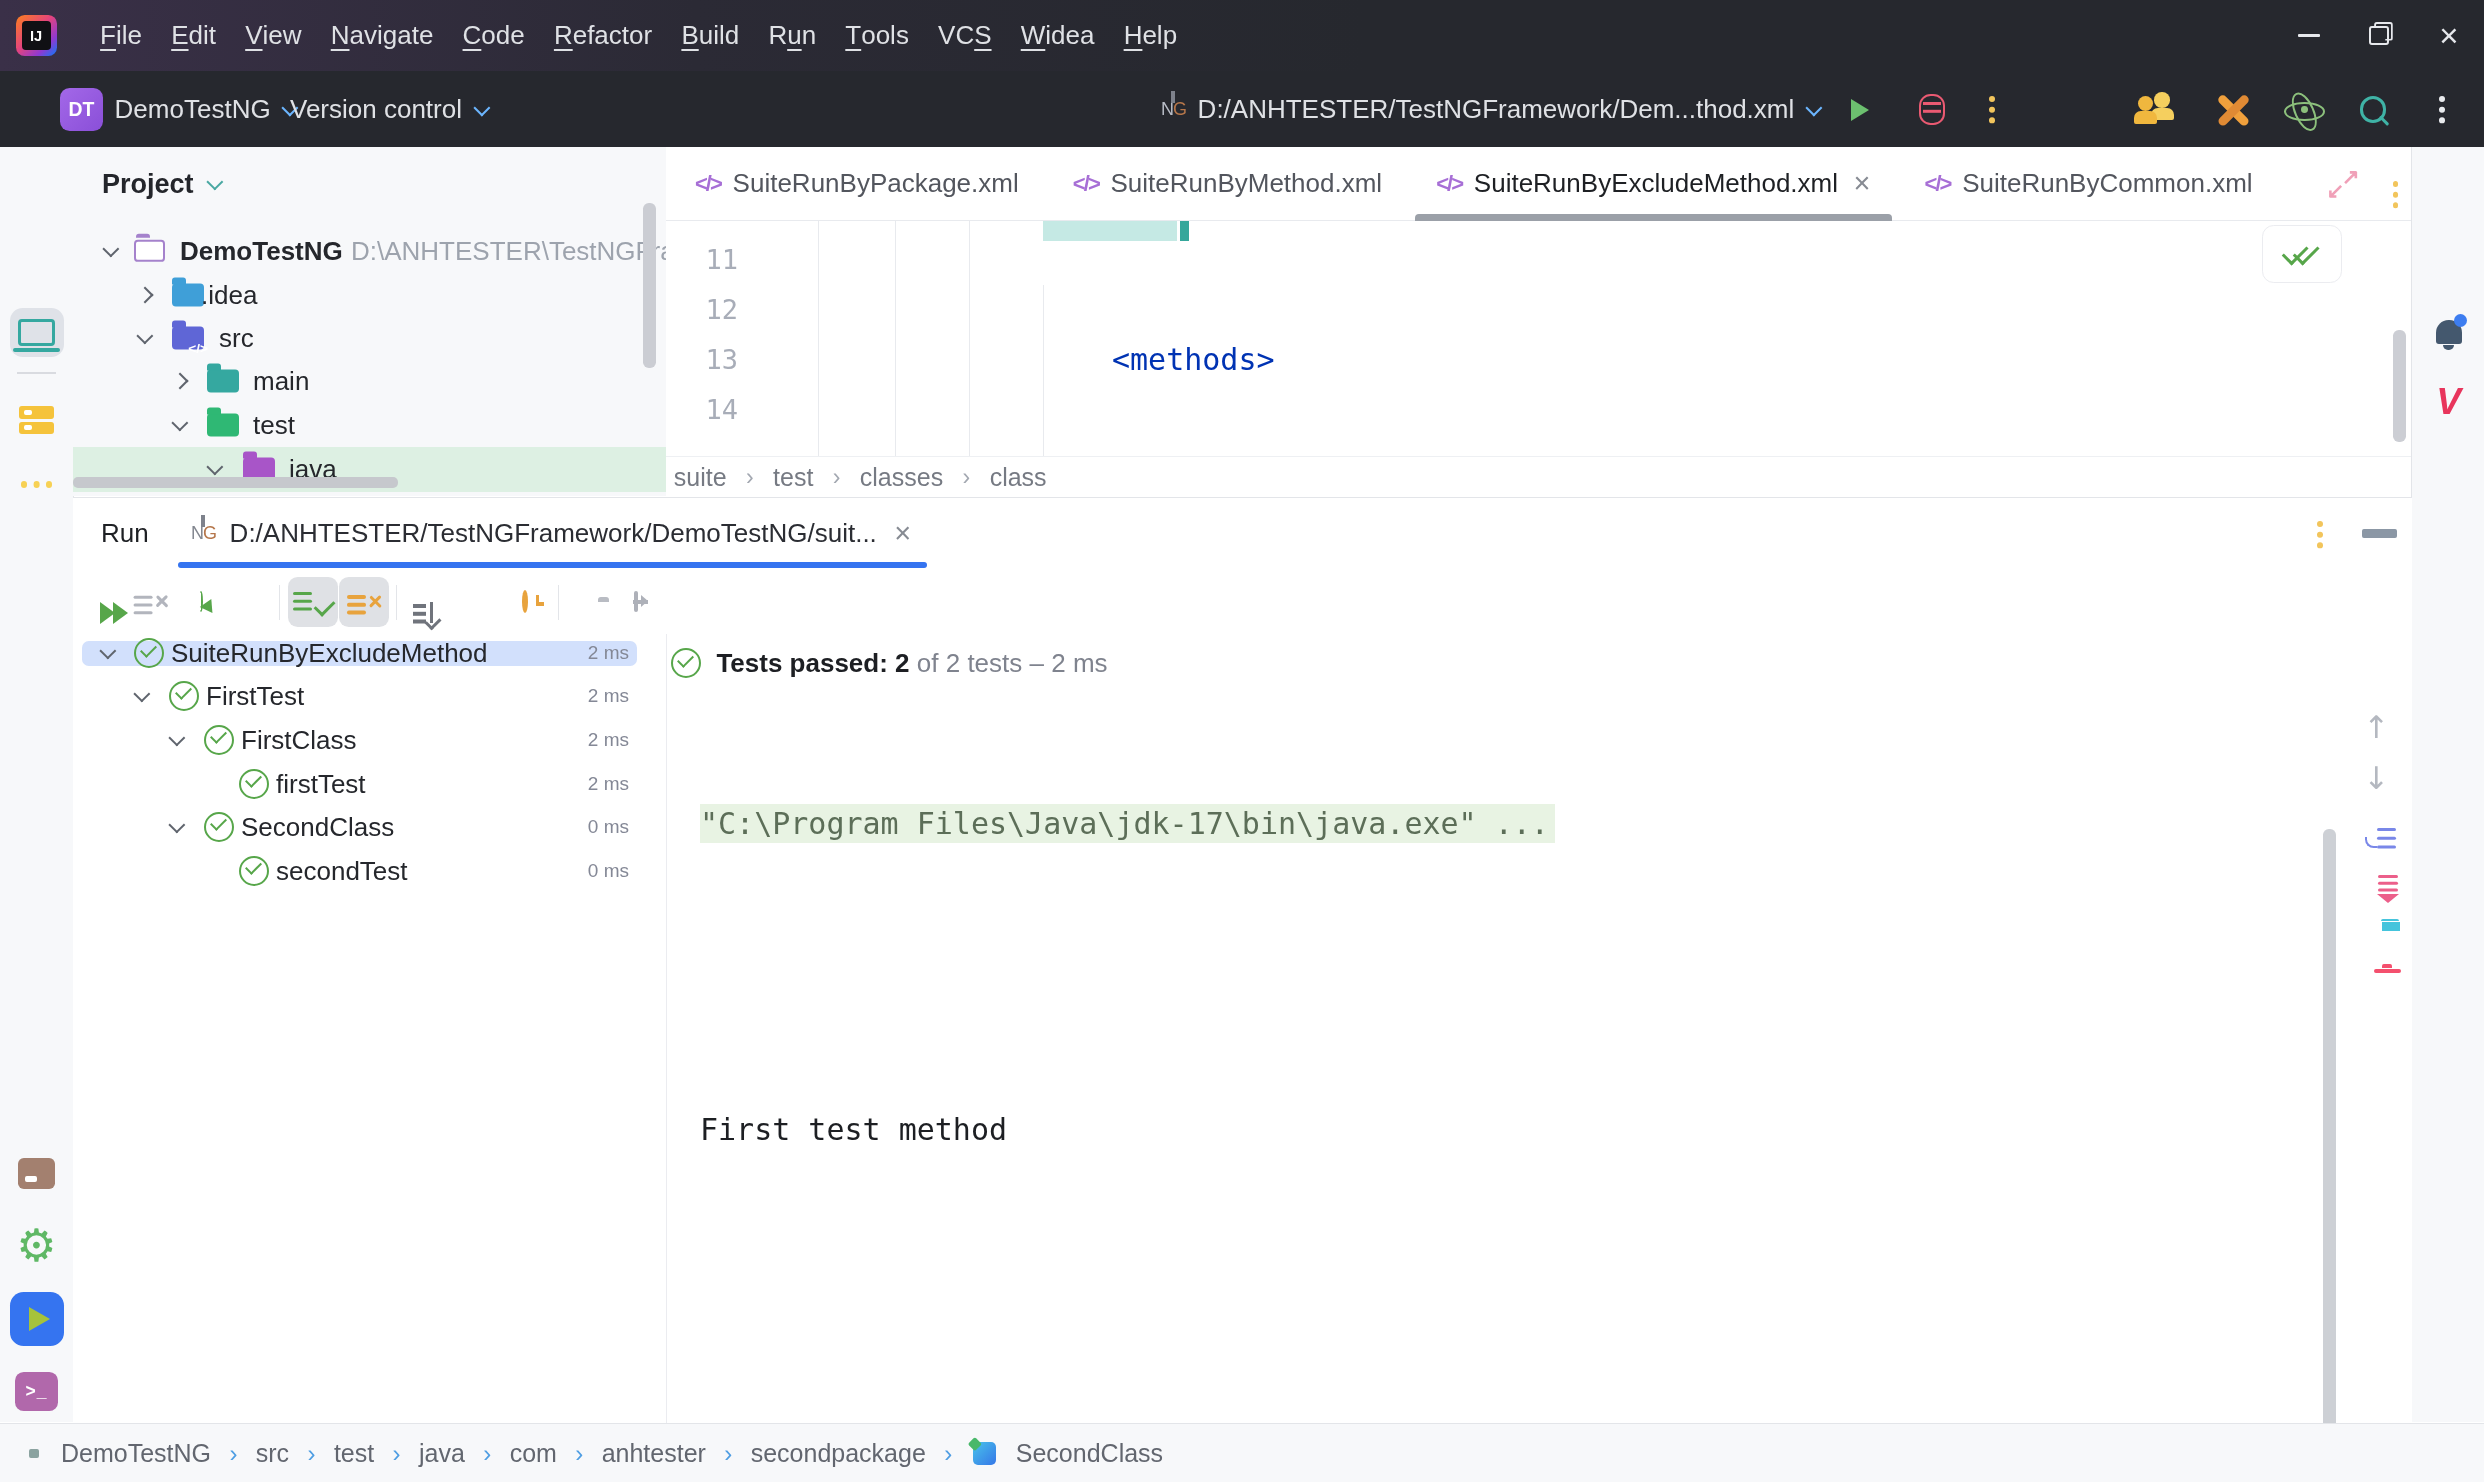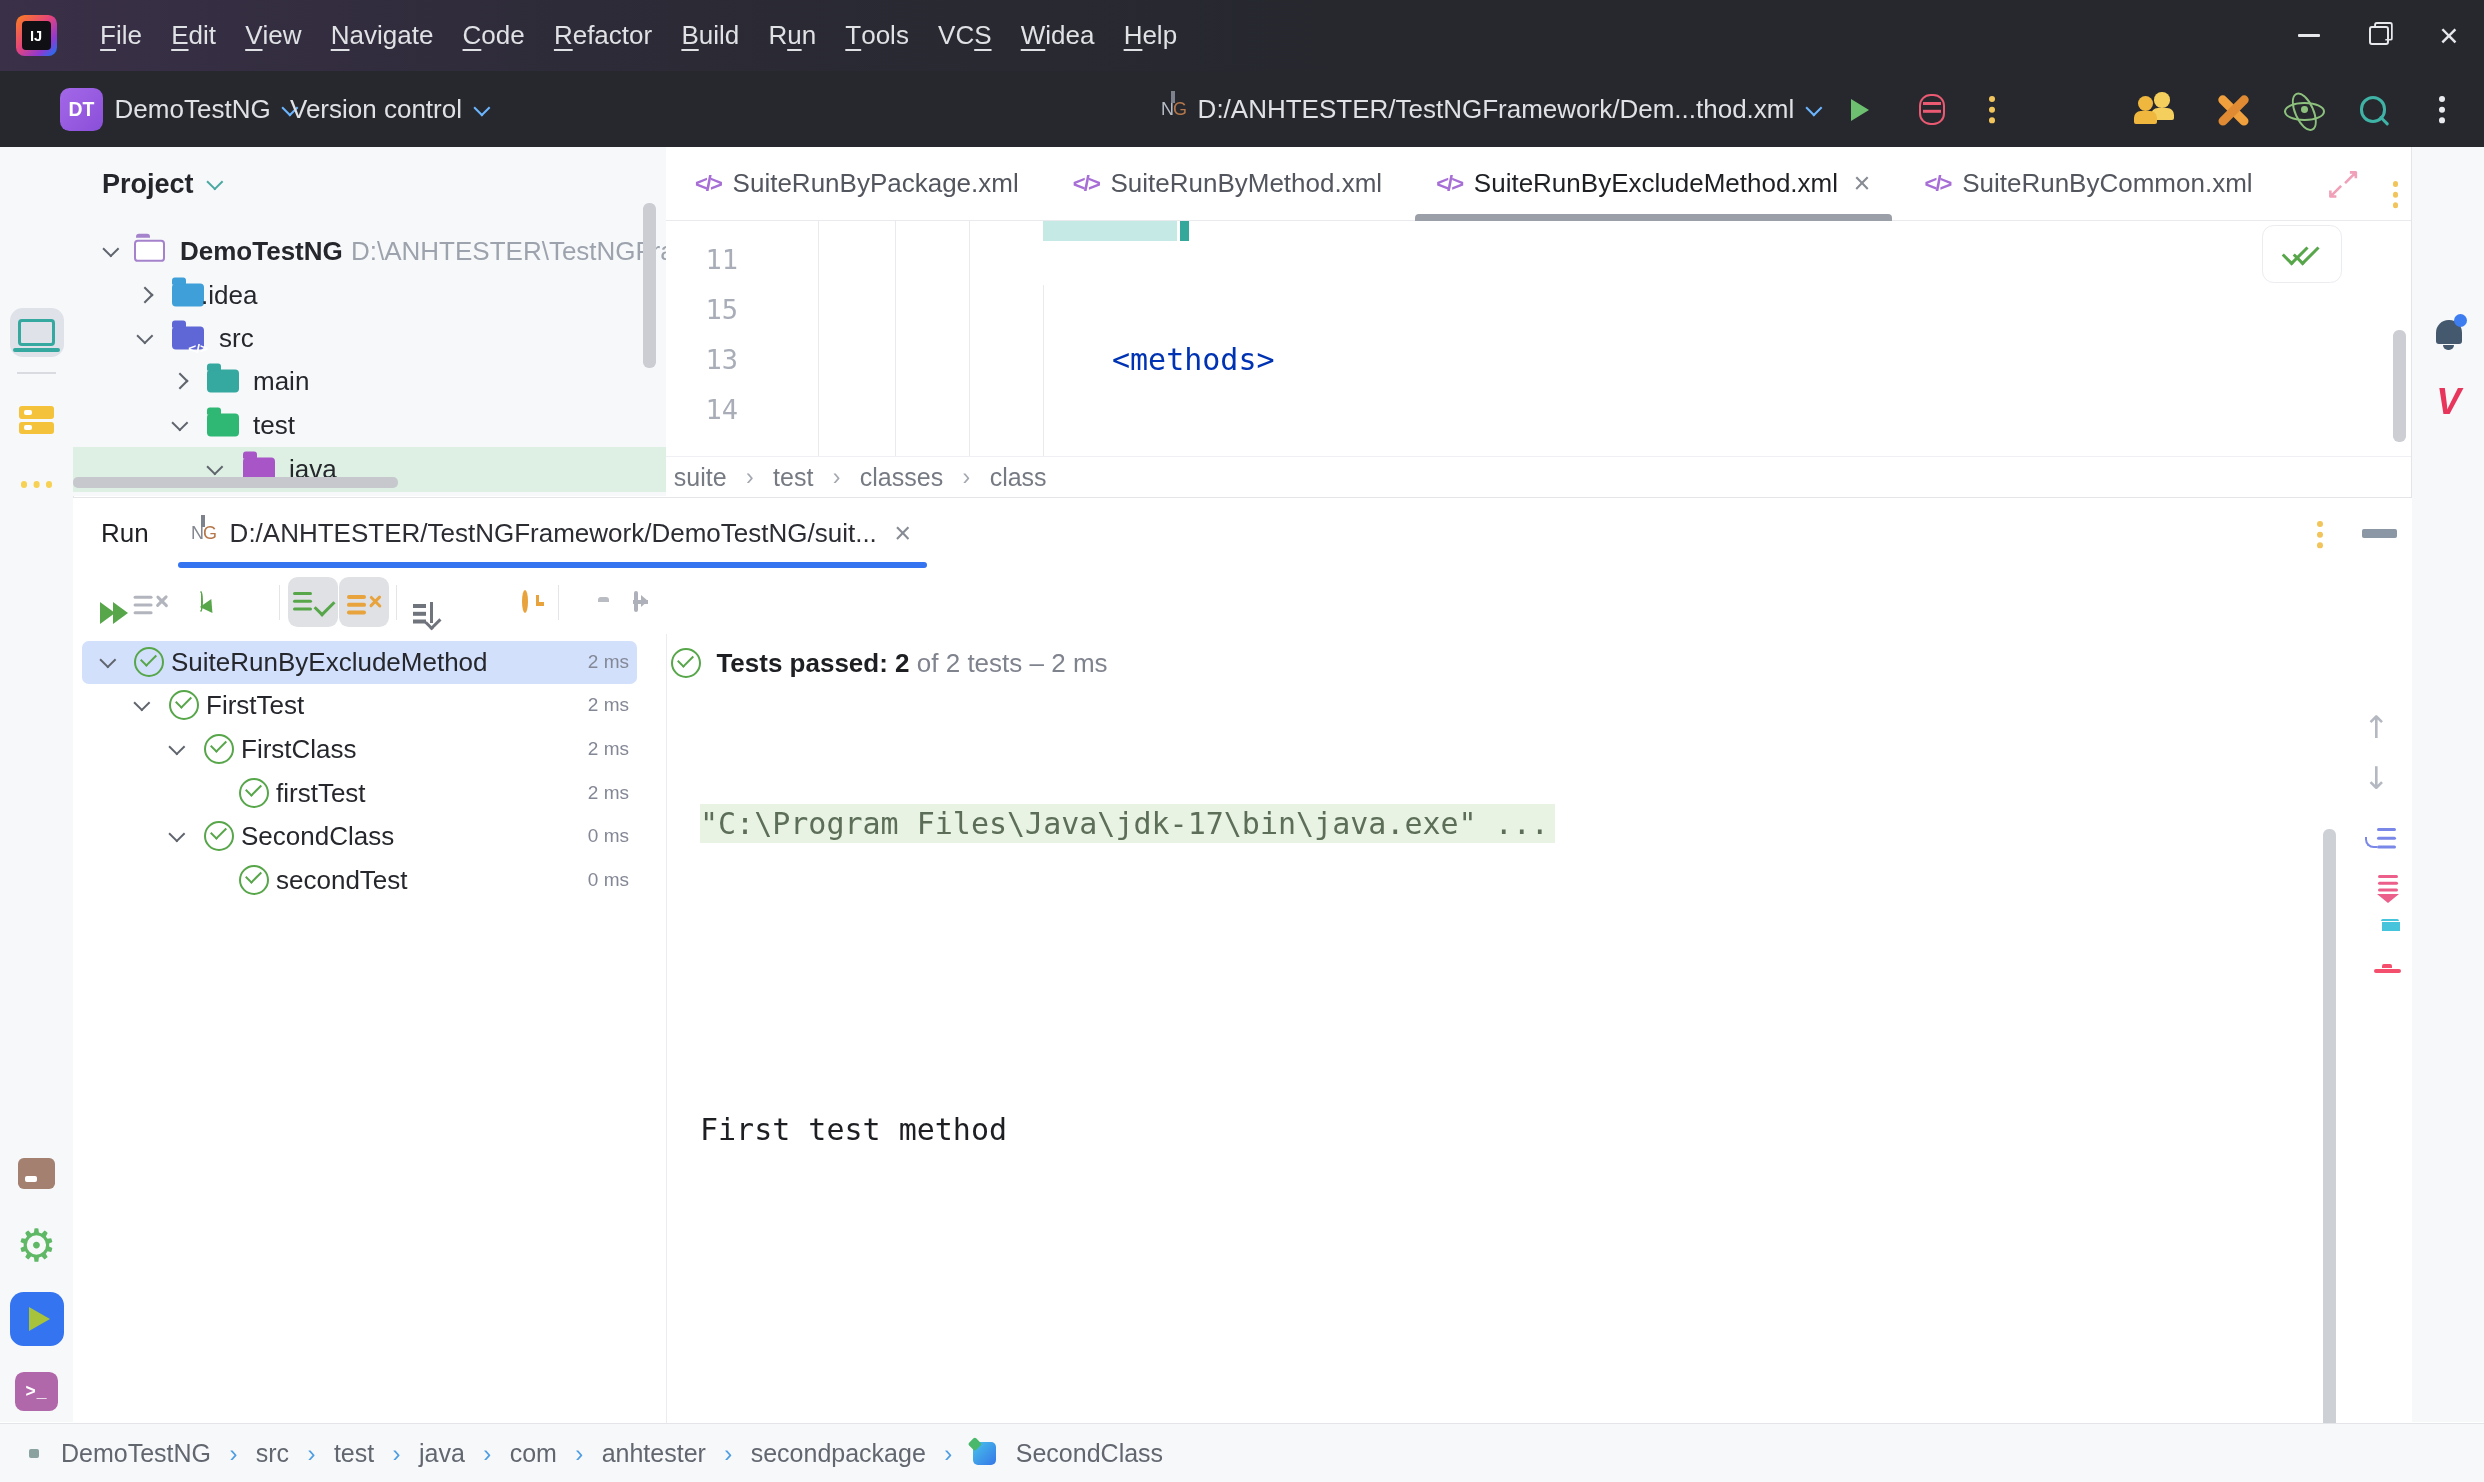--- a/index.html
+++ b/index.html
@@ -158,21 +158,21 @@
   .clock::after{content:'';position:absolute;left:10.7px;top:9.7px;width:8.7px;height:3.4px;background:#e8a33d;}
   .cam{width:29px;height:22px;background:#b9bcc3;border-radius:3.9px;position:relative;}
   .cam::before{content:'';position:absolute;top:-4.9px;left:8.7px;width:11.6px;height:5.8px;background:#b9bcc3;border-radius:2.9px 2.9px 0 0;}
   .cam::after{content:'';position:absolute;top:4.9px;left:9.7px;width:8.7px;height:8.7px;border:2.9px solid #fff;border-radius:50%;}
   .export{width:22px;height:22px;border:2.9px solid #aeb1b9;border-radius:3.9px;position:relative;}
   .export::after{content:'';position:absolute;top:7.8px;right:-11.6px;width:14.6px;height:3.4px;background:#aeb1b9;}
   .export::before{content:'';position:absolute;top:2.9px;right:-17.5px;border:6.8px solid transparent;border-left:7.8px solid #aeb1b9;}
   
   .rbody{position:absolute;left:0;top:136px;width:100%;height:790px;}
   .ttree{position:absolute;left:0;top:0;width:593px;height:100%;background:#fff;border-right:1px solid #ebecf0;}
-  .trow{position:absolute;left:0;width:100%;height:43px;font-size:26px;color:#25272c;}
+  .trow{position:absolute;left:0;width:100%;height:25px;font-size:26px;color:#25272c;}
   .trow span{position:absolute;top:50%;transform:translateY(-50%);}
   .trow.sel::before{content:'';position:absolute;left:8.7px;width:555px;top:0;bottom:0;background:#d2e0fc;border-radius:6.8px;}
   .okc{width:26px;height:26px;border:2.9px solid #57a64a;border-radius:50%;position:relative;background:transparent;}
   .okc::after{content:'';position:absolute;left:4.9px;top:4.9px;width:12.6px;height:6.8px;border-left:2.9px solid #57a64a;border-bottom:2.9px solid #57a64a;transform:rotate(-45deg);background:#fff0;}
   .ttime{right:37px;color:#848896;font-size:19px;}
   .consolewrap{position:absolute;left:594px;top:0;right:0;height:100%;background:#fff;}
   .summary{position:absolute;left:3.9px;top:0;height:58px;display:flex;align-items:center;gap:15.5px;font-size:26px;color:#1d1f23;}
   .summary .gray{color:#7f838e;}
   .clines{position:absolute;left:33px;top:62px;font-family:"DejaVu Sans Mono","Liberation Mono",monospace;font-size:30px;line-height:51px;white-space:pre;}
   .cline{height:51px;}
@@ -446,21 +446,21 @@
   </div>
   <div class="codearea">
     <div class="gutline" style="left:152px"></div>
     <div class="gutline" style="left:229px"></div>
     <div class="gutline" style="left:303px"></div>
     <div class="gutline" style="left:377px;top:64px"></div>
     <div class="tealsel"></div>
     <div class="tealcaret"></div>
     <div class="gutter">
       <div>11</div>
-      <div>15</div>
+      <div>12</div>
       <div>13</div>
       <div>14</div>
     </div>
     <div class="codelines">
       <div class="cl12"><span class="tag">&lt;methods&gt;</span></div>
       <div class="cl13"><span class="tag">&lt;exclude </span><span class="attr">name=</span><span class="val">"firstTest"</span><span class="tag">/&gt;</span></div>
       <div class="cl14"><span class="tag">&lt;/methods&gt;</span></div>
     </div>
     <div class="inspect">
         <span class="dblcheck">

